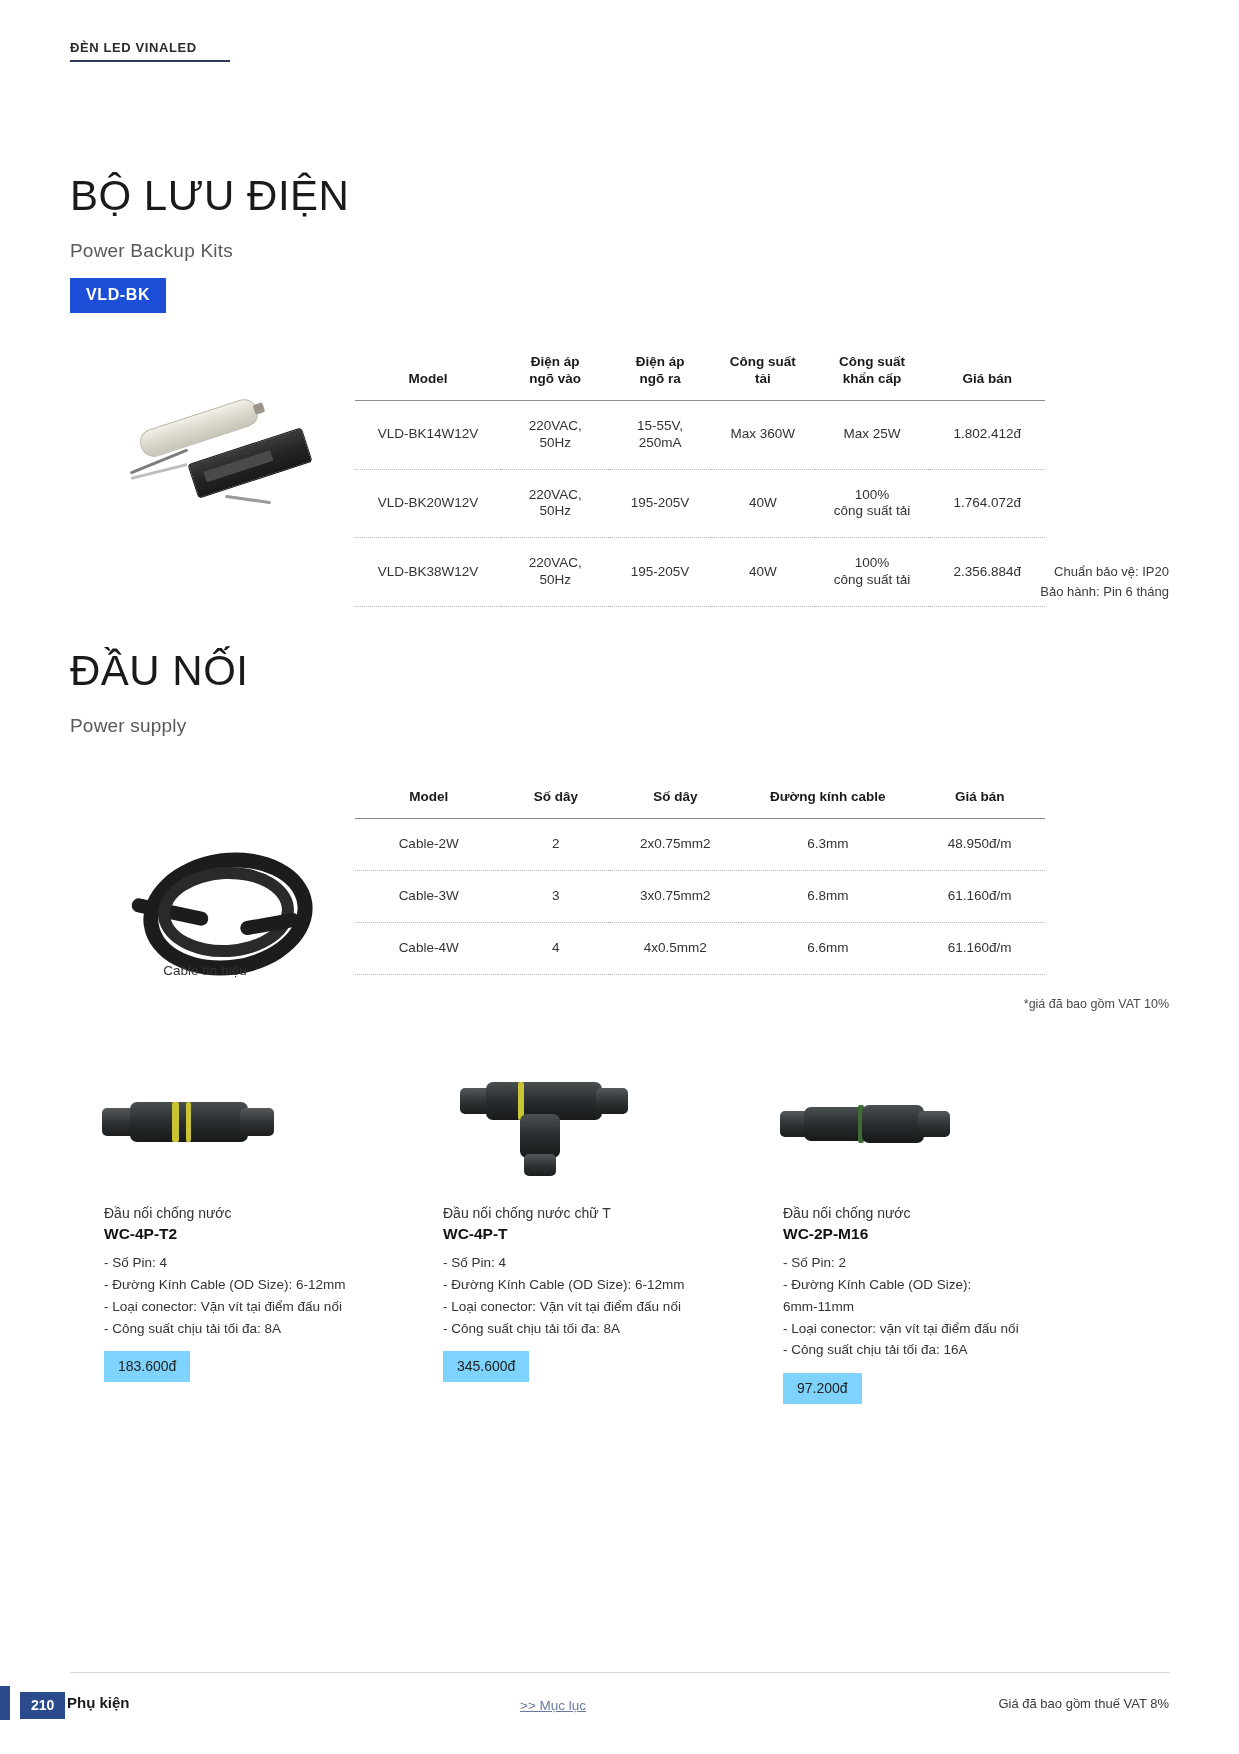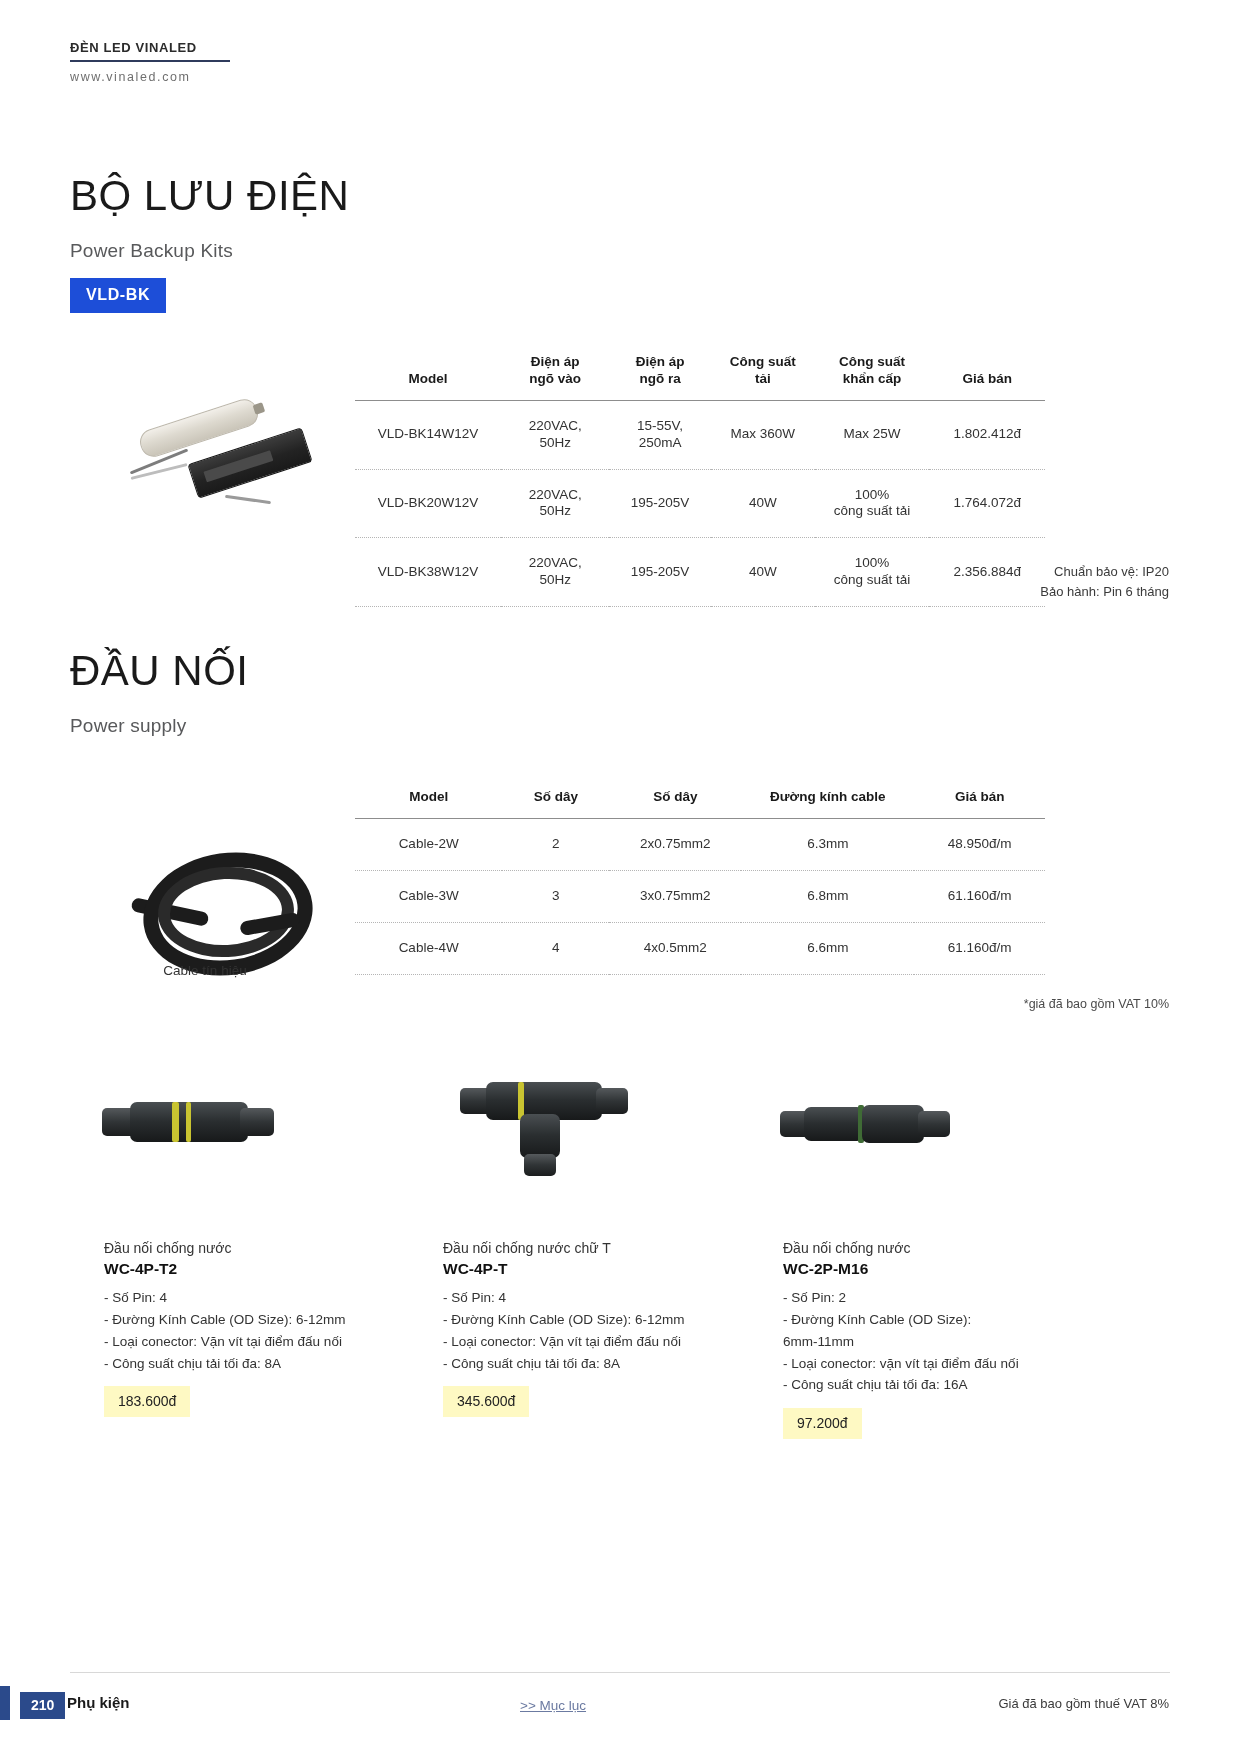--- a/index.html
+++ b/index.html
@@ -217,37 +217,36 @@
     background: #3f6b35;
     border-radius: 2px;
   }
 
   
   .prod-block { position: absolute; width: 330px; }
   .prod-desc {
     font-size: 14px;
     color: #333;
     margin-bottom: 4px;
-    margin-top: 35px;
   }
   .prod-code {
     font-size: 15.5px;
     font-weight: bold;
     color: #111;
     margin-bottom: 9px;
   }
   .prod-specs {
     font-size: 13.5px;
     color: #333;
     line-height: 1.62;
   }
   .price-chip {
     display: inline-block;
     margin-top: 12px;
-    background: #fef9c3;
+    background: #7dd3fc;
     font-size: 14px;
     color: #222;
     padding: 7px 14px 8px 14px;
   }
 
   
   .footer-rule {
     position: absolute;
     left: 70px;
     top: 1672px;
@@ -296,21 +295,20 @@
     height: 34px;
     background: #2b4a8b;
   }
 </style>
 </head>
 <body>
 
 <div class="page-header">
   <div class="brand-name">ĐÈN LED VINALED</div>
   <div class="brand-rule"></div>
-  <div class="brand-url">www.vinaled.com</div>
 </div>
 
 <div class="section-title" style="left:70px; top:175px;">BỘ LƯU ĐIỆN</div>
 <div class="section-sub" style="left:70px; top:240px;">Power Backup Kits</div>
 <div class="code-badge" style="left:70px; top:278px;">VLD-BK</div>
 
 <div class="img-box" style="left:120px; top:390px; width:230px; height:130px;">
   <div class="battery" style="left:18px; top:24px;">
     <div class="tip"></div>
   </div>

